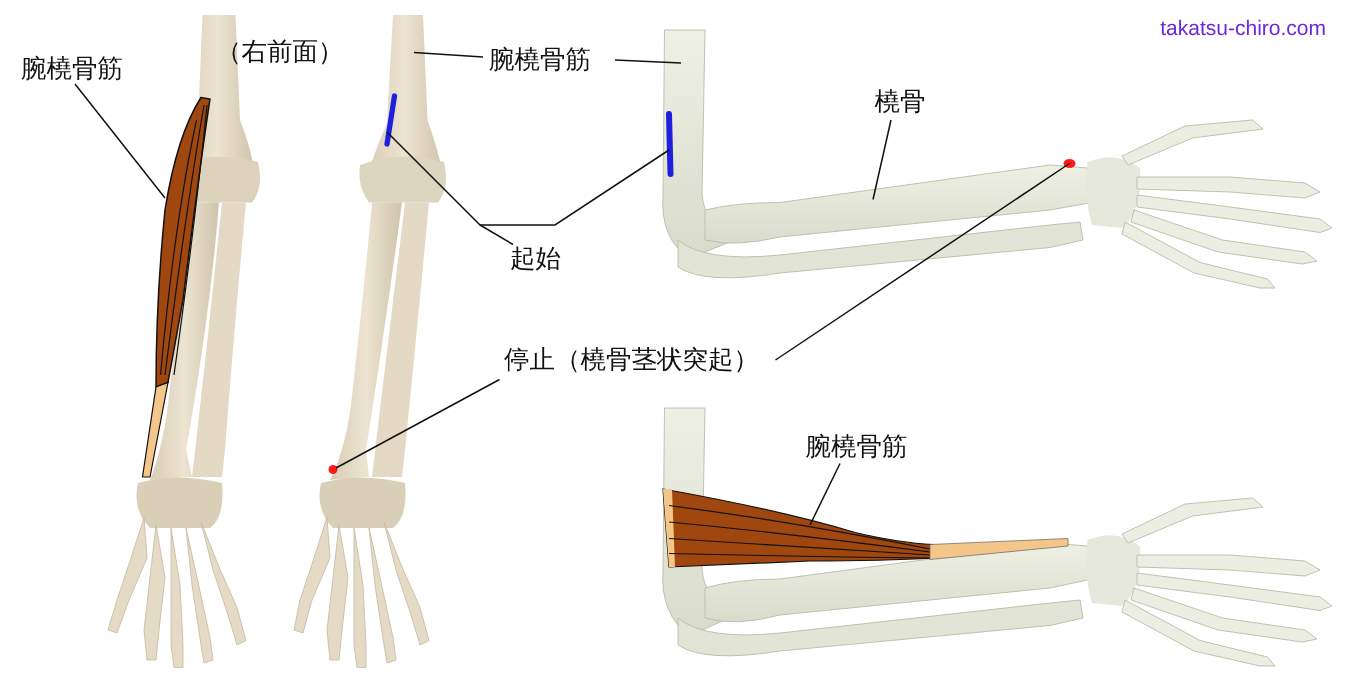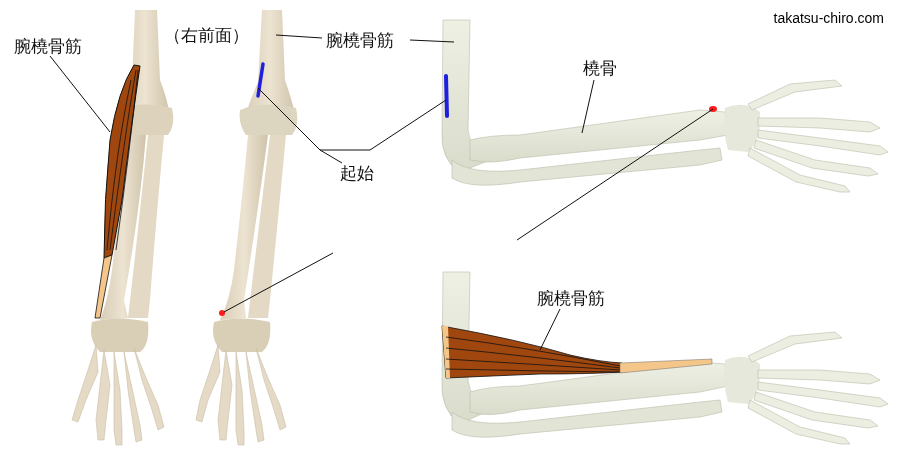--- a/index.html
+++ b/index.html
@@ -1,20 +1,20 @@
 <!DOCTYPE html>
 <html><head>
   <meta charset="utf-8">
   <style>
     html, body { margin: 0; padding: 0; background: #ffffff; }
     body { width: 900px; height: 450px; position: relative; overflow: hidden;
            font-family: "DejaVu Sans", "Liberation Sans", sans-serif; }
     .stage { position: absolute; left: 0; top: 0; width: 900px; height: 450px; }
     .label { position: absolute; font-size: 17px; color: #111; white-space: nowrap; line-height: 1; }
-    .watermark { position: absolute; right: 16px; top: 10px; font-size: 14px; color: #000000;
+    .watermark { position: absolute; right: 16px; top: 10px; font-size: 14px; color: #6d28d9;
                  font-family: "Liberation Sans", sans-serif; }
     svg { position: absolute; left: 0; top: 0; }
   </style>
 </head>
 <body>
 
 <div class="stage">
 
 <svg width="900" height="450" viewBox="0 0 900 450">
   <defs>
@@ -114,20 +114,21 @@
     <polyline points="258,88 320,150 370,150 446,100"></polyline>
     <line x1="320" y1="150" x2="342" y2="163"></line>
     <line x1="594" y1="80" x2="582" y2="133"></line>
     <line x1="224" y1="312" x2="333" y2="253"></line>
     <line x1="517" y1="240" x2="713" y2="109"></line>
     <line x1="560" y1="309" x2="540" y2="350"></line>
   </g>
 </svg>
 
 <div class="label" style="left:14px; top:38px;">腕橈骨筋</div>
-<div class="label" style="left:164px; top:27px;">（右前面）</div>
+<div class="label" style="left:144px; top:27px;">（右前面）</div>
 <div class="label" style="left:326px; top:32px;">腕橈骨筋</div>
 <div class="label" style="left:340px; top:165px;">起始</div>
 <div class="label" style="left:583px; top:60px;">橈骨</div>
+<div class="label" style="left:336px; top:232px;">停止（橈骨茎状突起）</div>
 <div class="label" style="left:537px; top:290px;">腕橈骨筋</div>
 <div class="watermark">takatsu-chiro.com</div>
 
 </div>
 
 </body></html>

